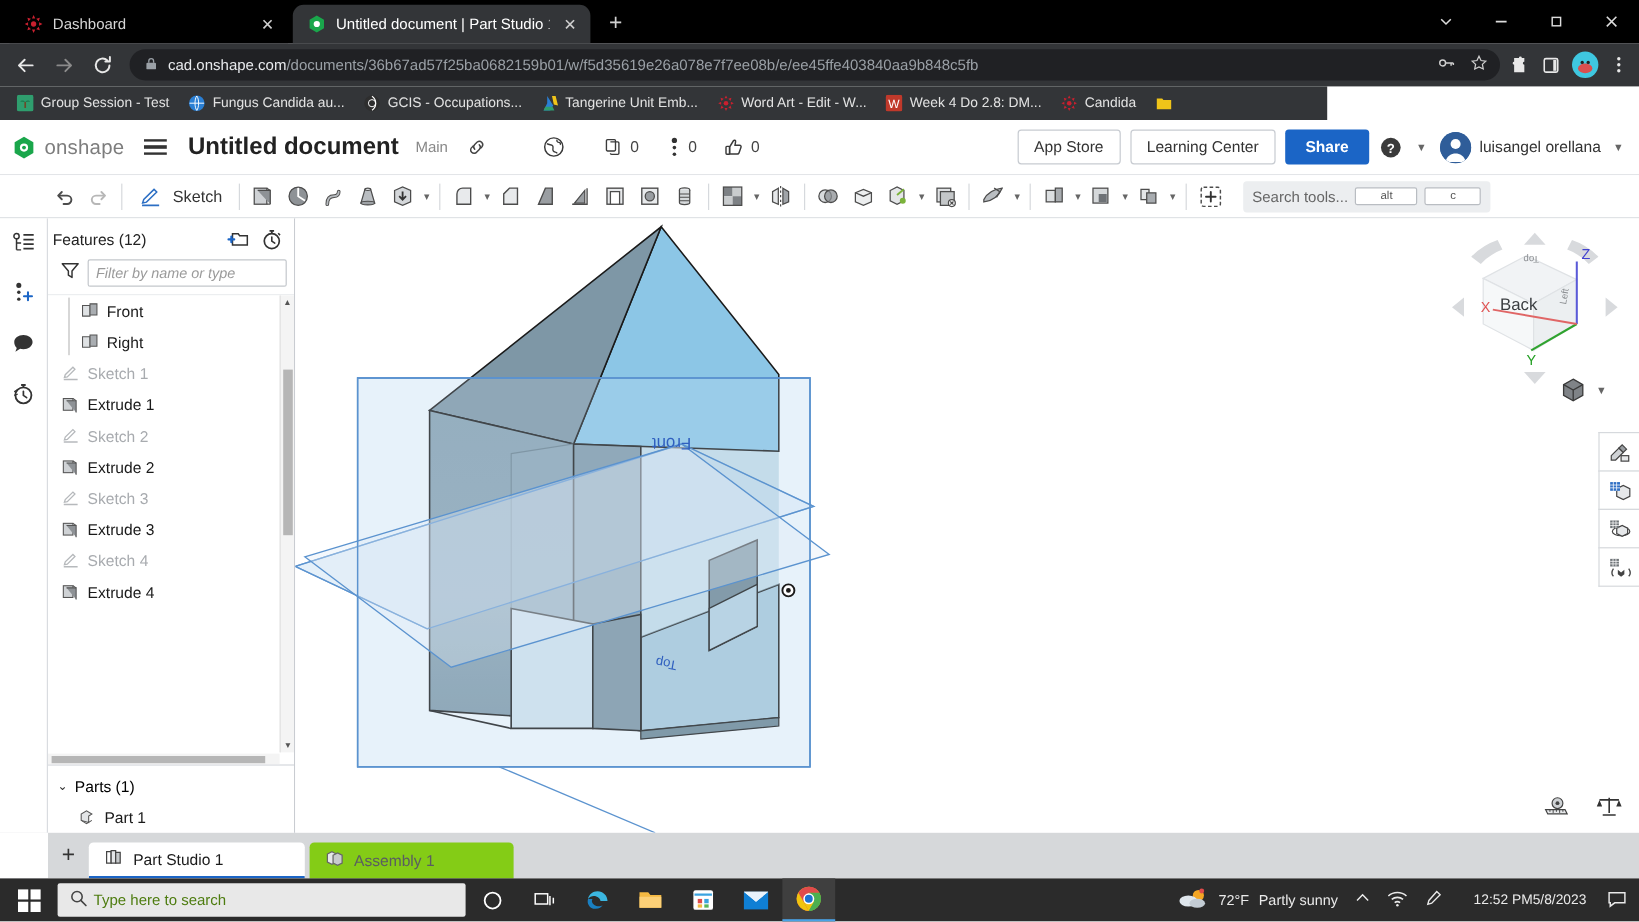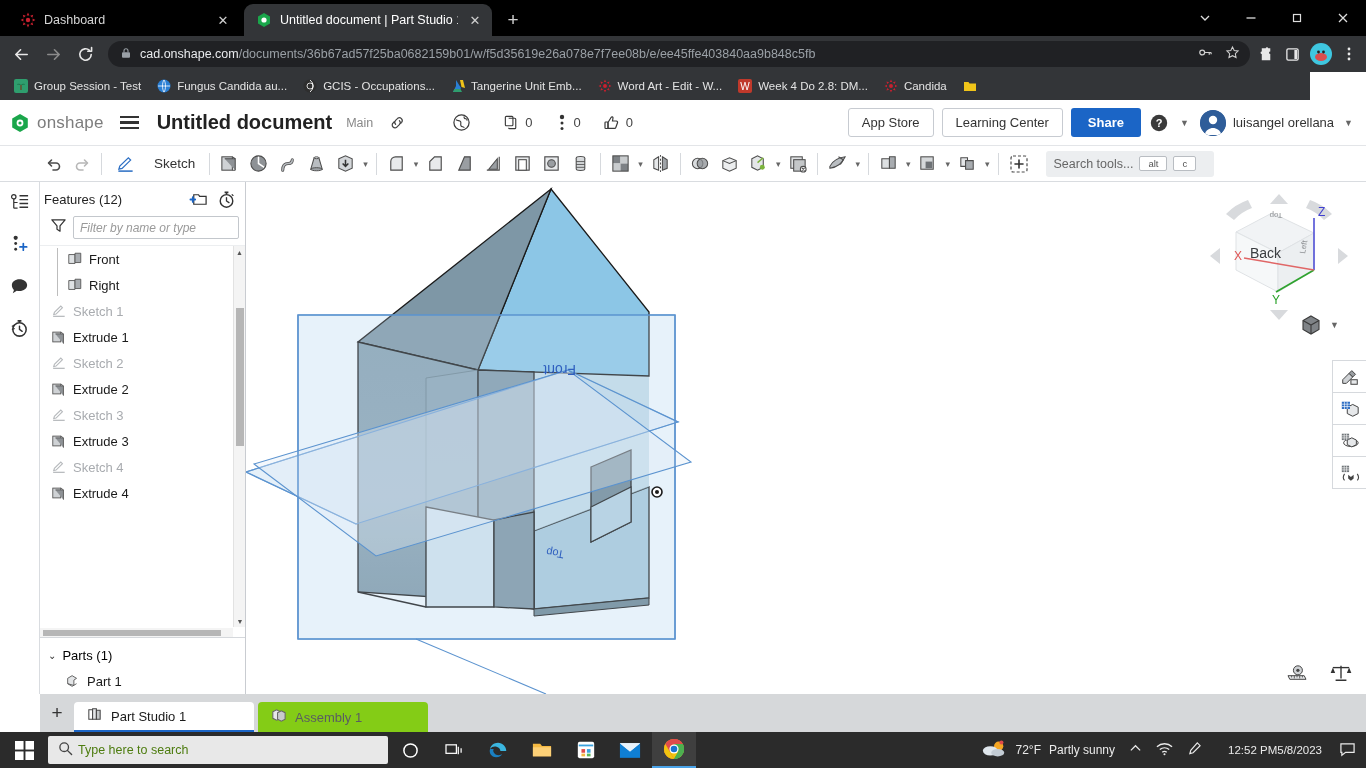--- a/index.html
+++ b/index.html
@@ -66,21 +66,21 @@
   .url-text { white-space: nowrap; overflow: hidden; text-overflow: ellipsis; }
   .omni-icons { display: flex; align-items: center; gap: 12px; margin-left: auto; color:#cfcfcf; }
   .chrome-icons { display: flex; align-items: center; gap: 10px; padding-right: 4px; }
   .chrome-icons > * { color: #e8e8e8; display: flex; align-items:center; }
   .avatar-chrome {
     width: 22px; height: 22px; border-radius: 50%;
     background: #3fc7e0; display:flex; align-items:center; justify-content:center;
   }
 
   .bookmarks {
-    position: absolute; top: 72px; left: 0; width: 1310px; height: 28px;
+    position: absolute; top: 72px; left: 0; width: 1106px; height: 28px;
     background: #333538; display: flex; align-items: center; gap: 4px; padding: 0 8px;
   }
   .bm {
     display: flex; align-items: center; gap: 6px; padding: 3px 6px;
     font-size: 11.5px; color: #e3e3e3; border-radius: 4px; white-space: nowrap;
   }
   .bm-ico { width: 14px; height: 14px; flex: 0 0 14px; border-radius: 2px; display:block; }
 
   
   .os-header {
@@ -114,31 +114,31 @@
   
   .os-toolbar {
     position: absolute; top: 146px; left: 0; width: 1366px; height: 36px;
     background: #fff; border-bottom: 1px solid #d9dce0;
     display: flex; align-items: center; padding-left: 40px; gap: 0px;
   }
   .tb-item {
     height: 30px; min-width: 28px; padding: 0 4px;
     display: flex; align-items: center; justify-content: center; color: #4c4c4c;
   }
-  .tb-sketch { display:flex; align-items:center; gap: 19px; padding: 0 9px; font-size: 13.5px; color:#333; }
+  .tb-sketch { display:flex; align-items:center; gap: 9px; padding: 0 9px; font-size: 13.5px; color:#333; }
   .tb-sep { width: 1px; height: 22px; background: #d6d9dd; margin: 0 5px; }
   .caret { font-size: 9px; color: #666; padding: 0 3px; }
   .searchtools {
     margin-left: 12px; background: #eceef0; border-radius: 3px; height: 26px;
     display: flex; align-items: center; gap: 6px; padding: 0 8px;
     font-size: 12.5px; color: #666; min-width: 168px;
   }
   .kbd {
     border: 1px solid #b9bdc2; border-radius: 2px; background: #fff;
-    font-size: 9.5px; padding: 1px 8px; color: #555;
+    font-size: 9.5px; padding: 1px 20px; color: #555;
   }
 
   
   .rail {
     position: absolute; top: 182px; left: 0; width: 40px; height: 512px;
     background: #fff; border-right: 1px solid #d9dce0;
     display: flex; flex-direction: column; align-items: center; padding-top: 6px; gap: 14px;
   }
   .rail-ico { width: 28px; height: 28px; display:flex; align-items:center; justify-content:center; color:#333; }
   .rail-bottom { position: absolute; left: 6px; top: 694px; width: 28px; height: 28px;

